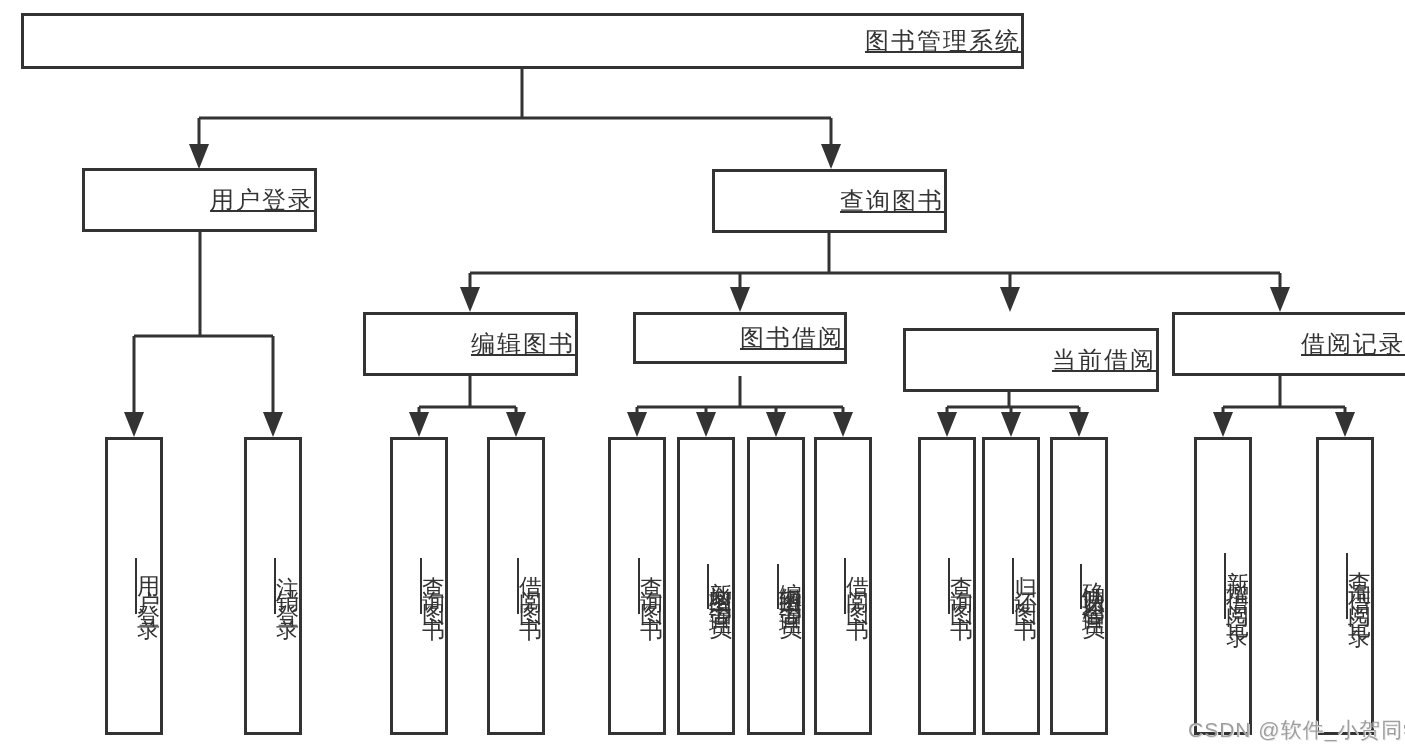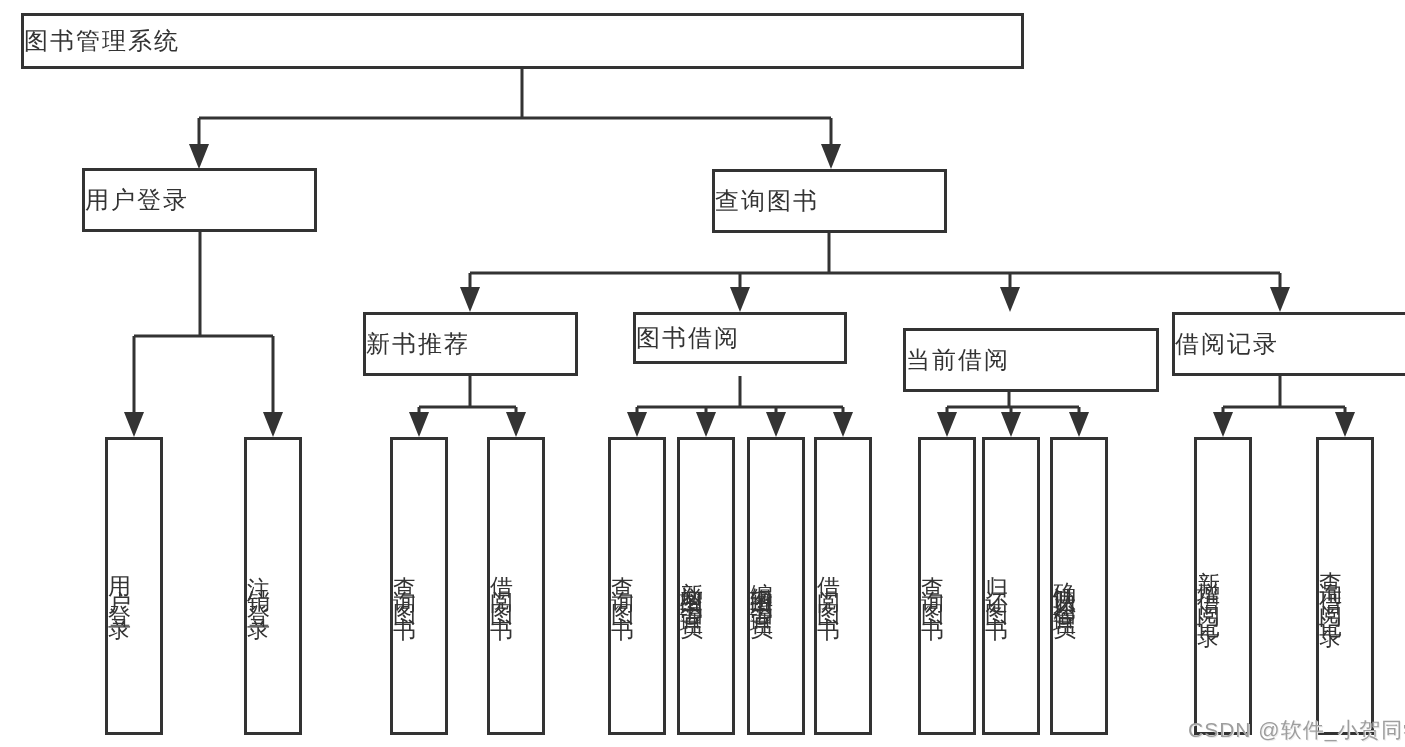--- a/index.html
+++ b/index.html
@@ -20,21 +20,22 @@
   #wires{position:absolute;left:0;top:0;pointer-events:none;}
   #wires .wire{stroke:var(--line);stroke-width:3;fill:none;}
   #wires .arrow{fill:var(--line);stroke:none;}
   .node{
     position:absolute;
     box-sizing:border-box;
     border:3px solid var(--line);
     background:var(--bg);
     display:flex;
     align-items:center;
-    justify-content:flex-start;
+    justify-content:flex-end;
+    text-decoration:underline;
   }
   .htext{
     font-size:24px;
     letter-spacing:2px;
     white-space:nowrap;
     color:var(--text);
   }
   .lvl-top{left:21px;top:13px;width:1003px;height:56px;}
   .vnode{top:437px;width:58px;height:298px;}
   .vtext{
@@ -113,21 +114,21 @@
   </div>
 
   <div class="node" style="left:82px;top:168px;width:235px;height:64px">
     <span class="htext">用户登录</span>
   </div>
   <div class="node" style="left:712px;top:169px;width:235px;height:64px">
     <span class="htext">查询图书</span>
   </div>
 
   <div class="node" style="left:363px;top:312px;width:215px;height:64px">
-    <span class="htext">新书推荐</span>
+    <span class="htext">编辑图书</span>
   </div>
   <div class="node" style="left:633px;top:312px;width:214px;height:52px">
     <span class="htext">图书借阅</span>
   </div>
   <div class="node" style="left:903px;top:328px;width:256px;height:64px">
     <span class="htext">当前借阅</span>
   </div>
   <div class="node" style="left:1172px;top:312px;width:236px;height:64px">
     <span class="htext">借阅记录</span>
   </div>

